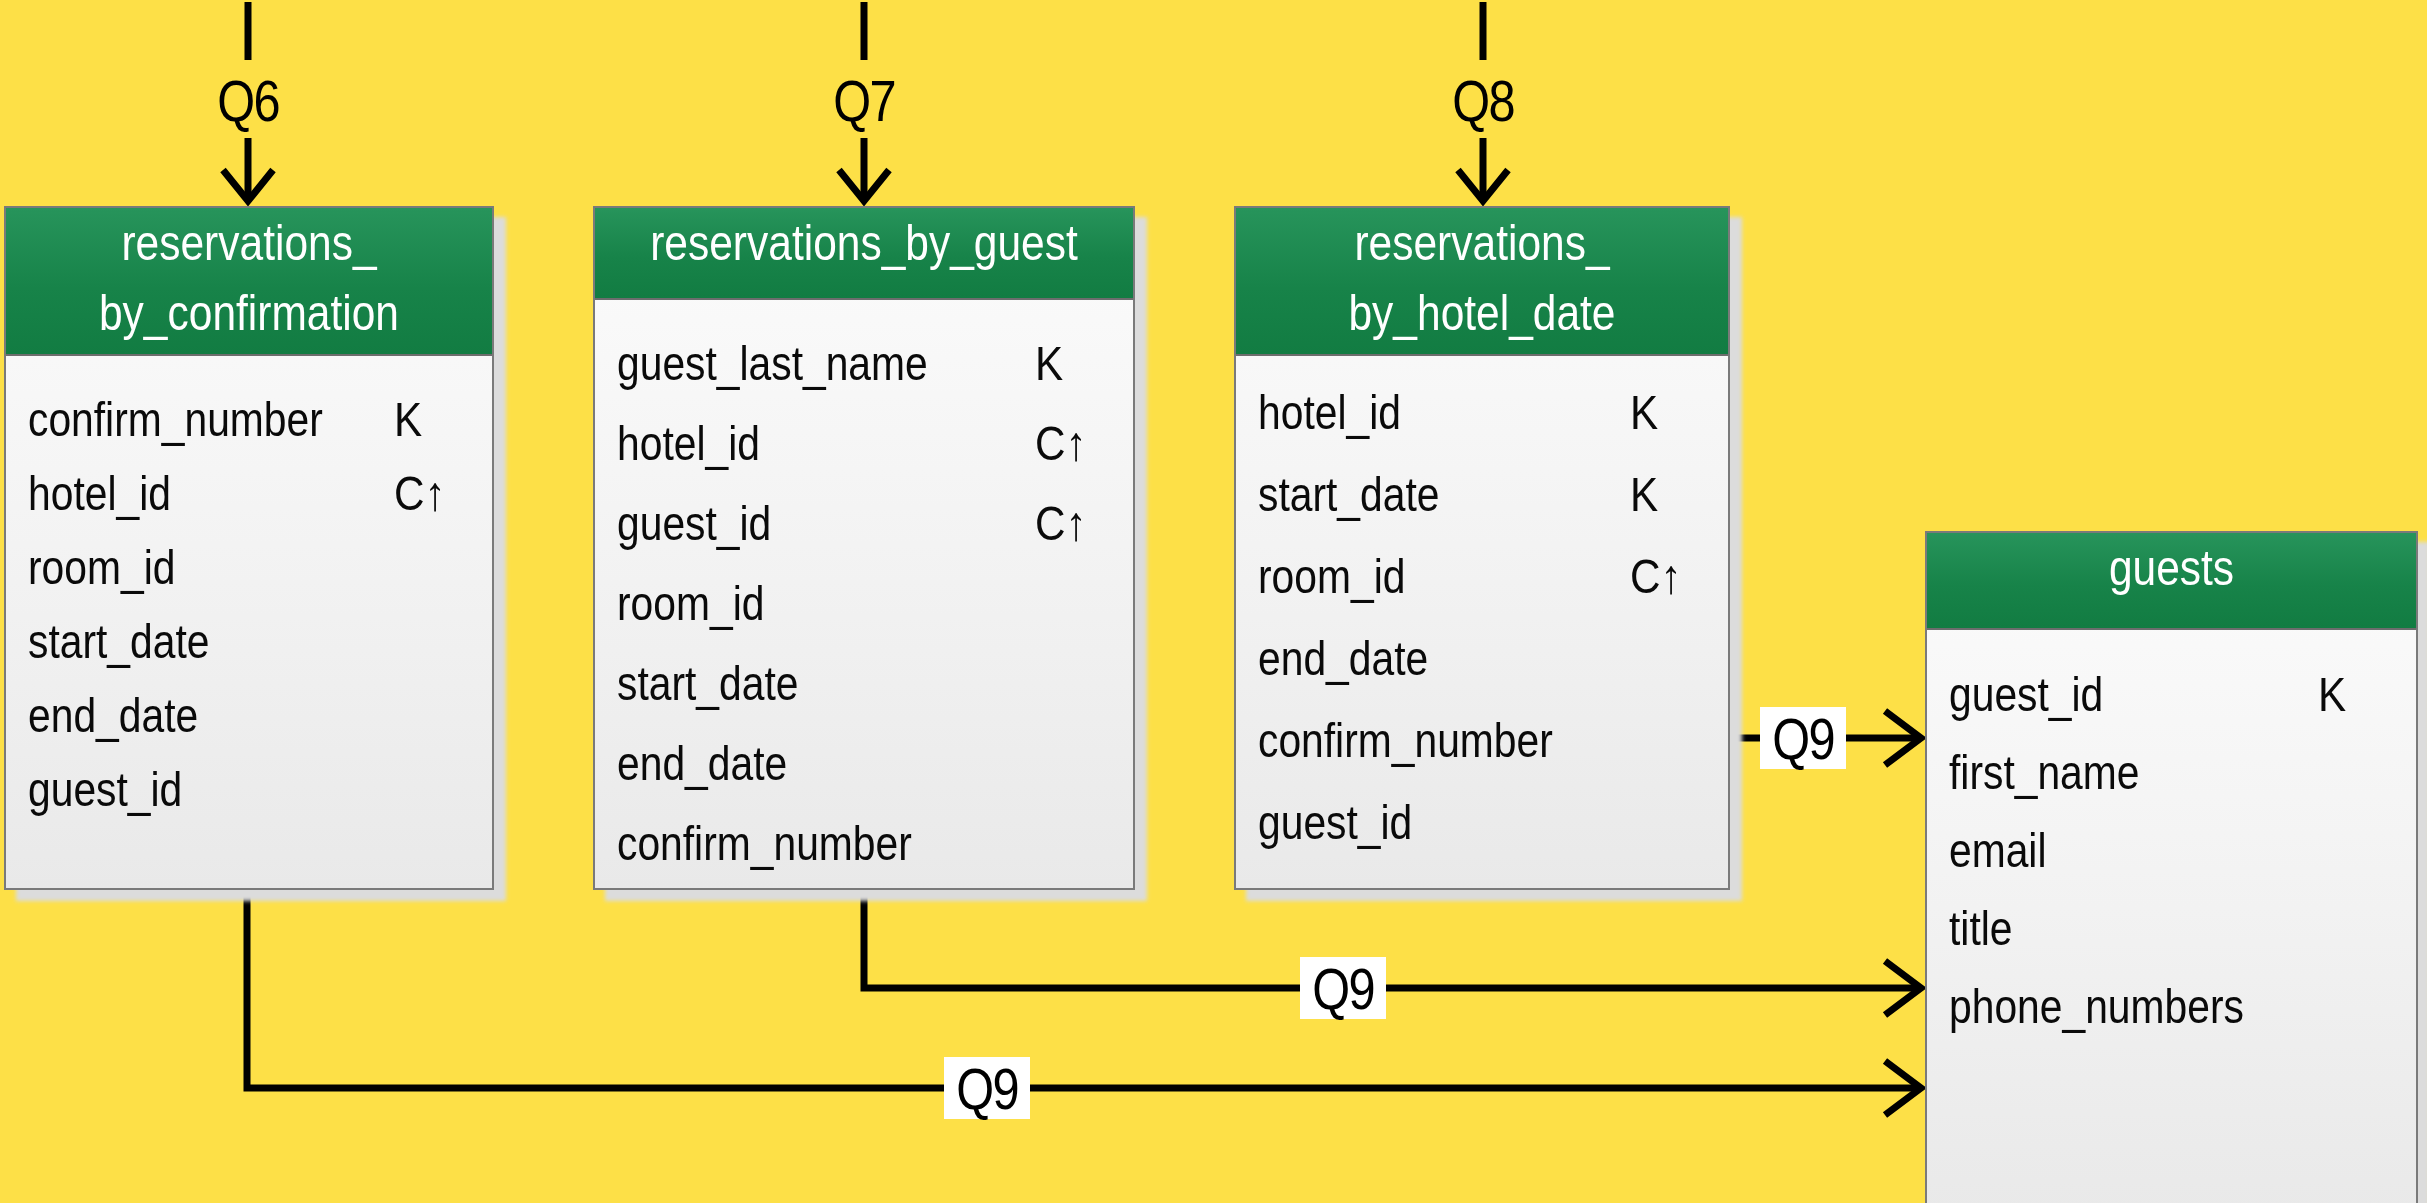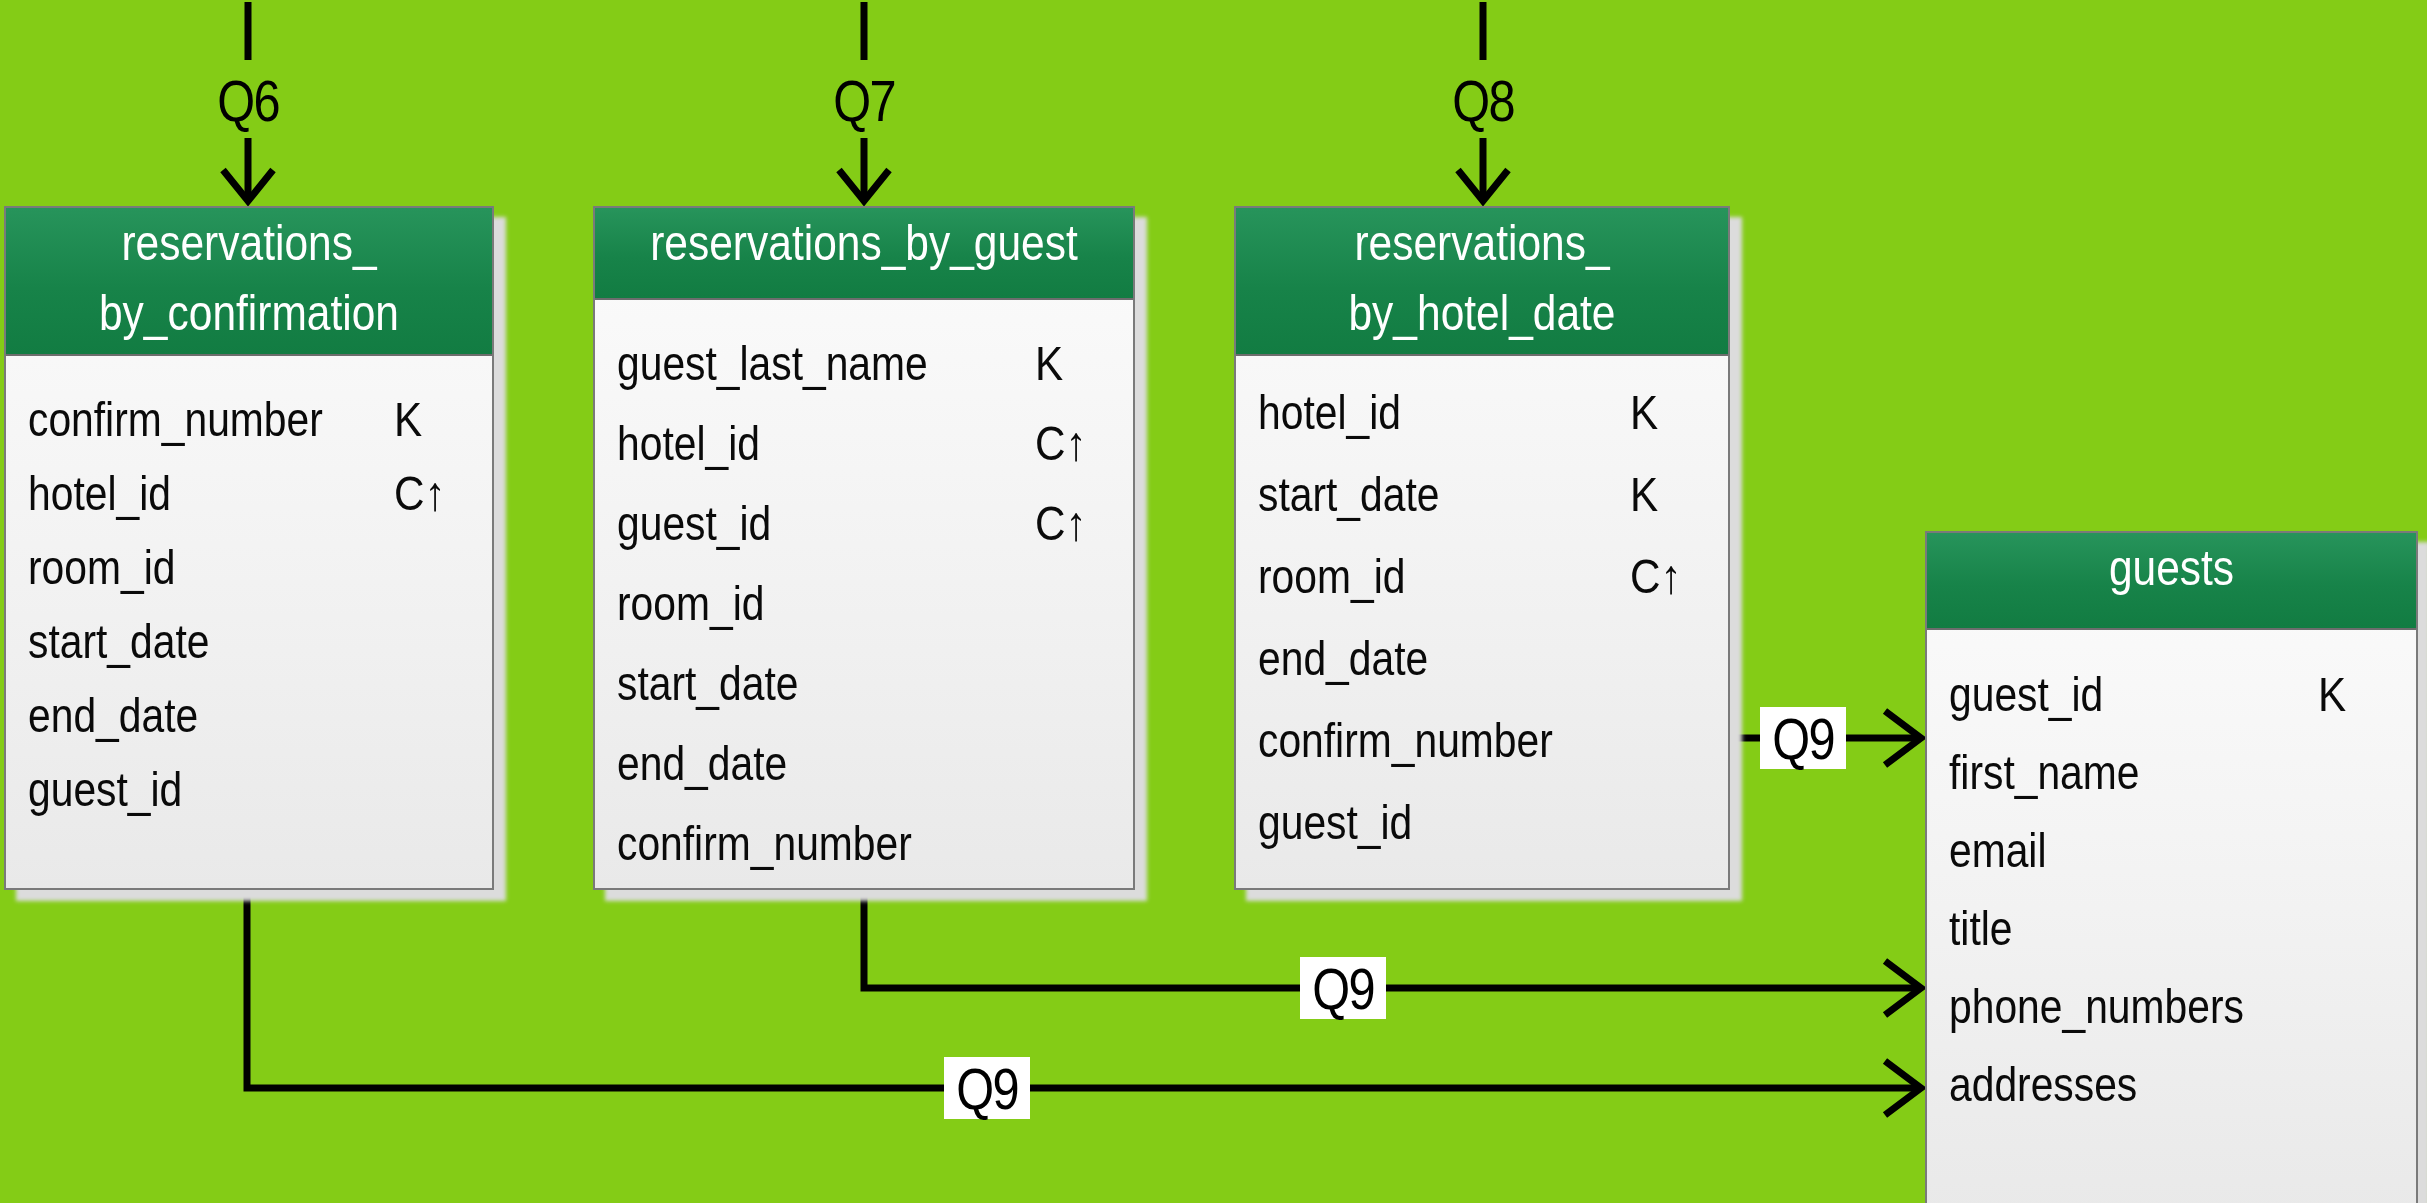--- a/index.html
+++ b/index.html
@@ -1,19 +1,19 @@
 <!DOCTYPE html>
 <html><head>
 <meta charset="utf-8">
 <style>
   html,body{margin:0;padding:0;background:#ffffff;}
   .canvas{
     position:relative;
     width:2427px;height:1203px;
-    background:#84cc16;
+    background:#fde047;
     font-family:"Liberation Sans",sans-serif;
     overflow:hidden;
   }
   .wires{position:absolute;left:0;top:0;width:2427px;height:1203px;pointer-events:none;}
   .wires path, .wires line{stroke:#000000;stroke-width:7;fill:none;stroke-linejoin:miter;stroke-linecap:butt;}
   .wires text{font-family:"Liberation Sans",sans-serif;font-size:58px;fill:#000000;letter-spacing:-2px;}
   .qtop{font-size:62px;}
 
   .table{
     position:absolute;
@@ -229,20 +229,16 @@
           <span class="fmark"></span>
         </div>
         <div class="row">
           <span class="fname">title</span>
           <span class="fmark"></span>
         </div>
         <div class="row">
           <span class="fname">phone_numbers</span>
           <span class="fmark"></span>
         </div>
-        <div class="row">
-          <span class="fname">addresses</span>
-          <span class="fmark"></span>
-        </div>
       </div>
   </div>
 
 </div>
 
 </body></html>

